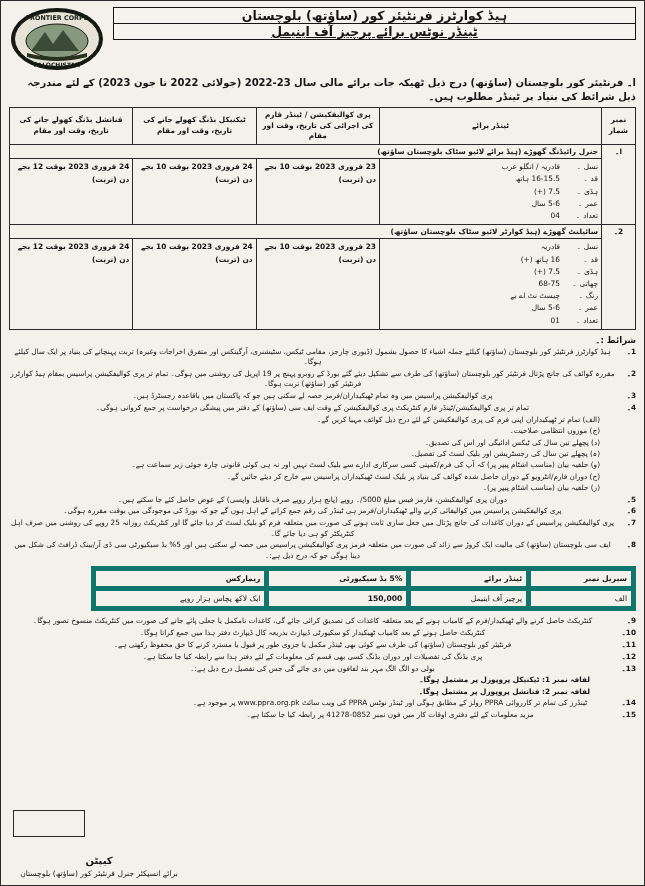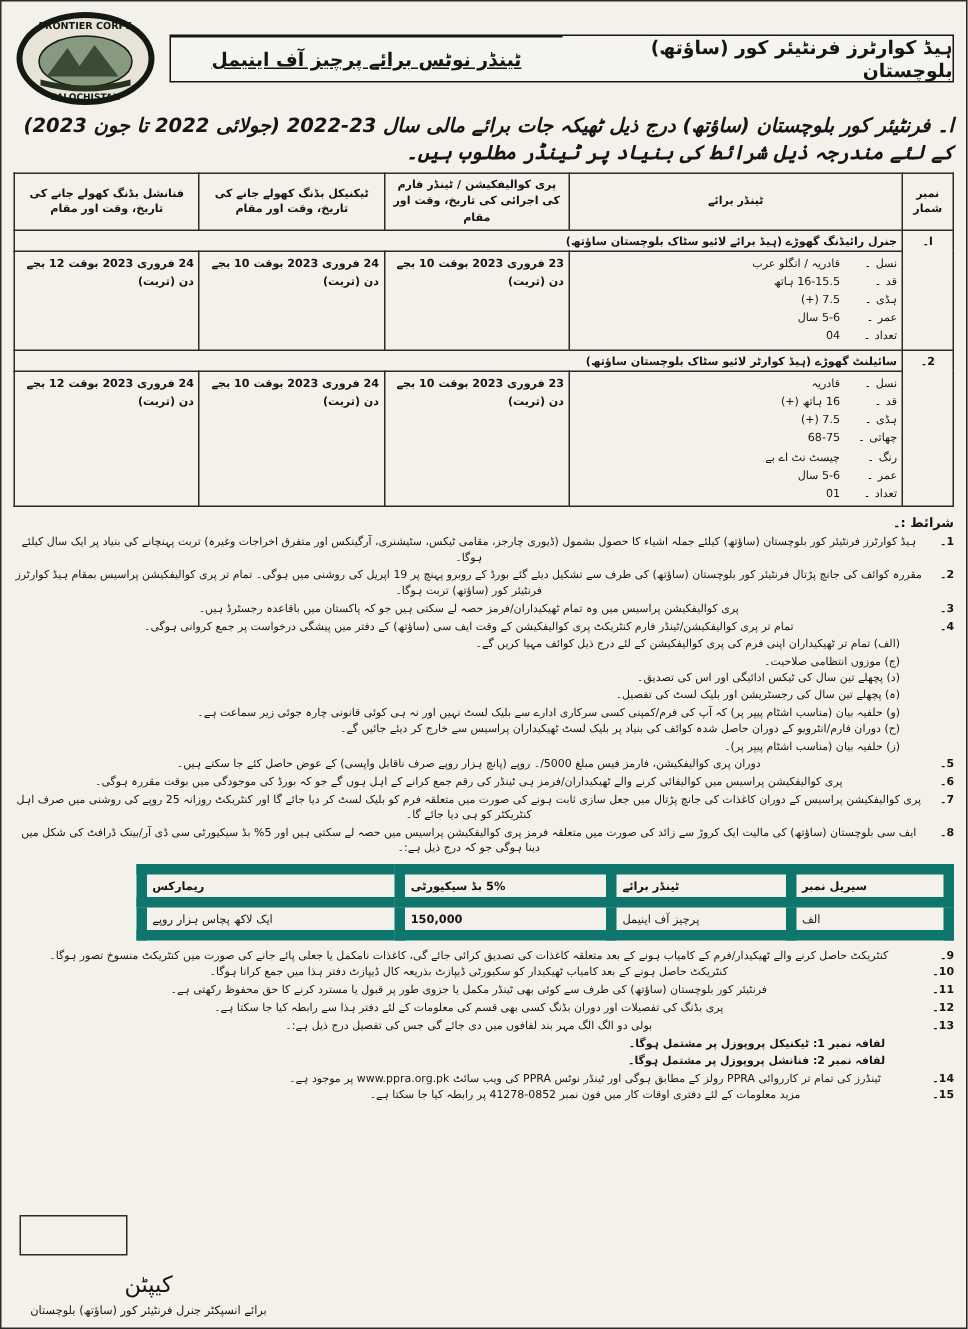--- a/index.html
+++ b/index.html
@@ -3,27 +3,27 @@
 <meta charset="utf-8">
 <style>
   * { box-sizing: border-box; margin: 0; padding: 0; }
   body { background: #8a8a8a; font-family: "DejaVu Sans", sans-serif; }
   .page {
     position: relative; width: 645px; height: 886px; margin: 0 auto;
     background: #f3f1ea; color: #161616; border: 1px solid #2b2b2b;
     padding: 6px 8px; direction: rtl; overflow: hidden;
   }
   
-  .header-row { direction: ltr; display: flex; gap: 8px; align-items: center; height: 64px; }
+  .header-row { direction: ltr; display: flex; gap: 8px; align-items: flex-start; height: 64px; }
   .badge { flex: 0 0 96px; }
-  .title-box { flex: 1; border: 1.5px solid #161616; direction: rtl; display: flex; flex-direction: row; background: #f6f4ee; }
+  .title-box { flex: 1; border: 1.5px solid #161616; direction: rtl; display: flex; flex-direction: column; background: #f6f4ee; }
   .title-line { flex: 1; display: flex; align-items: center; justify-content: center; font-weight: bold; font-size: 12.5px; }
   .title-line.second { border-top: 1.5px solid #161616; text-decoration: underline; }
   
-  .intro { font-size: 13px; font-weight: bold; margin: 5px 0 3px; line-height: 1.4; font-style: italic; }
+  .intro { font-size: 10px; font-weight: bold; margin: 5px 0 3px; line-height: 1.4; }
   
   .main-table { width: 100%; border-collapse: collapse; table-layout: fixed; }
   .main-table th, .main-table td { border: 1px solid #2b2b2b; font-size: 7.4px; padding: 2px 3px; vertical-align: top; }
   .main-table th { font-weight: bold; text-align: center; vertical-align: middle; line-height: 1.45; height: 36px; }
   .c-serial { width: 34px; } .c-tender { width: 222px; } .c-date { width: auto; }
   .band { font-weight: bold; text-align: right; padding: 3px 4px; }
   .serial-cell { text-align: center; font-weight: bold; padding-top: 6px; }
   .date-cell { font-weight: bold; line-height: 1.7; padding-top: 5px; }
   .specs-cell { padding: 3px 6px 30px 3px; }
   .spec { display: flex; gap: 2px; line-height: 1.65; }
@@ -34,27 +34,27 @@
   .terms { margin-top: 5px; }
   .terms-heading { font-weight: bold; font-size: 8.6px; margin-bottom: 2px; }
   .term { display: flex; gap: 3px; font-size: 7.3px; line-height: 1.42; margin-bottom: 1.5px; }
   .tnum { flex: 0 0 17px; font-weight: bold; }
   .ttext { flex: 1; text-align: center; }
   .sub { font-size: 7.3px; line-height: 1.42; padding-right: 36px; margin-bottom: 1px; }
   .sub.bold { font-weight: bold; padding-right: 46px; }
   .pad-left { padding-left: 155px; }
   
   .bid-table { width: 87%; border-collapse: collapse; margin: 5px 0 5px auto; }
-  .bid-table th, .bid-table td { border: 7px solid #0f766e; font-size: 7.6px; padding: 3px 4px; text-align: left; }
+  .bid-table th, .bid-table td { border: 5px solid #0f766e; font-size: 7.6px; padding: 3px 4px; text-align: right; }
   .bid-table th { font-weight: bold; }
   .security-val { font-weight: bold; font-size: 9.5px; }
   
   .stamp-box { position: absolute; left: 12px; bottom: 48px; width: 72px; height: 27px; border: 1.3px solid #2b2b2b; }
   .signature { position: absolute; left: 8px; bottom: 6px; width: 180px; text-align: center; font-size: 7.6px; line-height: 1.45; }
-  .sig-rank { font-weight: normal; font-size: 15px; margin-top: 26px; }
+  .sig-rank { font-weight: bold; font-size: 10px; margin-top: 26px; }
 </style>
 </head>
 <body>
 
 <div class="page">
 
   <div class="header-row">
     <svg class="badge" viewBox="0 0 96 64">
       <ellipse cx="48" cy="32" rx="46" ry="31" fill="#141a13"></ellipse>
       <ellipse cx="48" cy="32" rx="42.5" ry="27.5" fill="#e7e3d6" stroke="#141a13" stroke-width="1"></ellipse>

